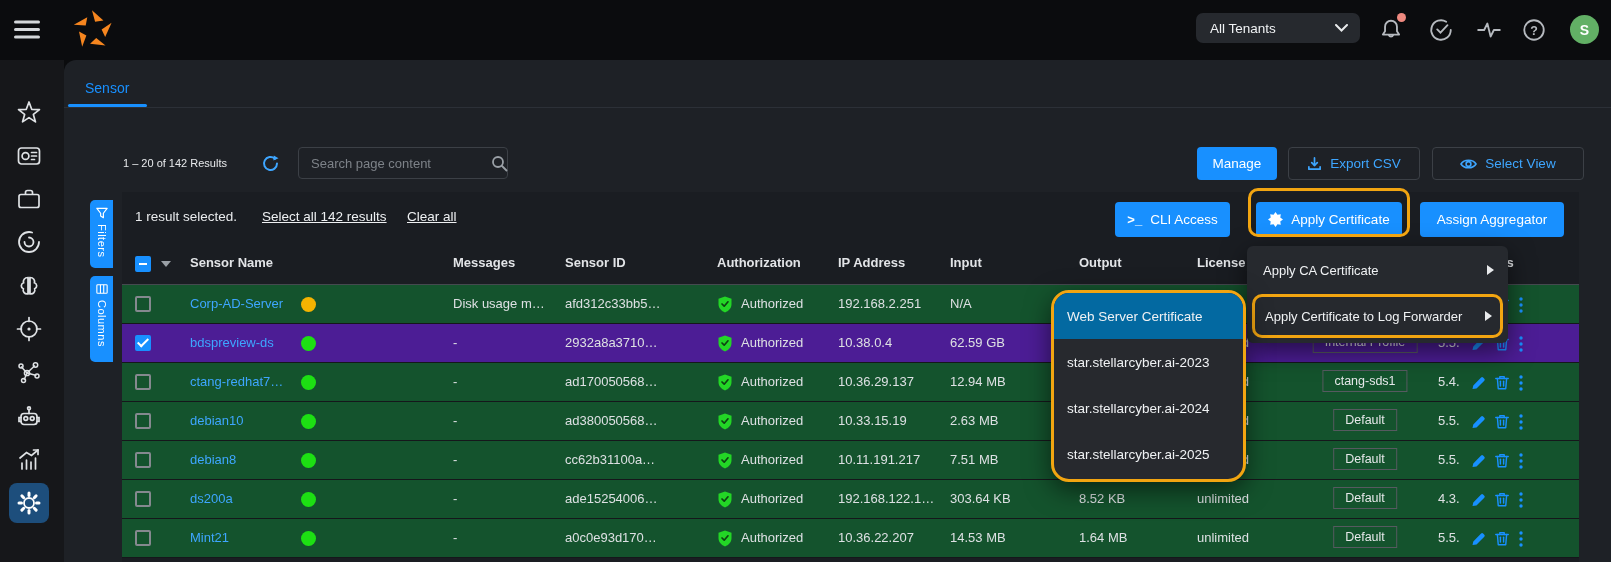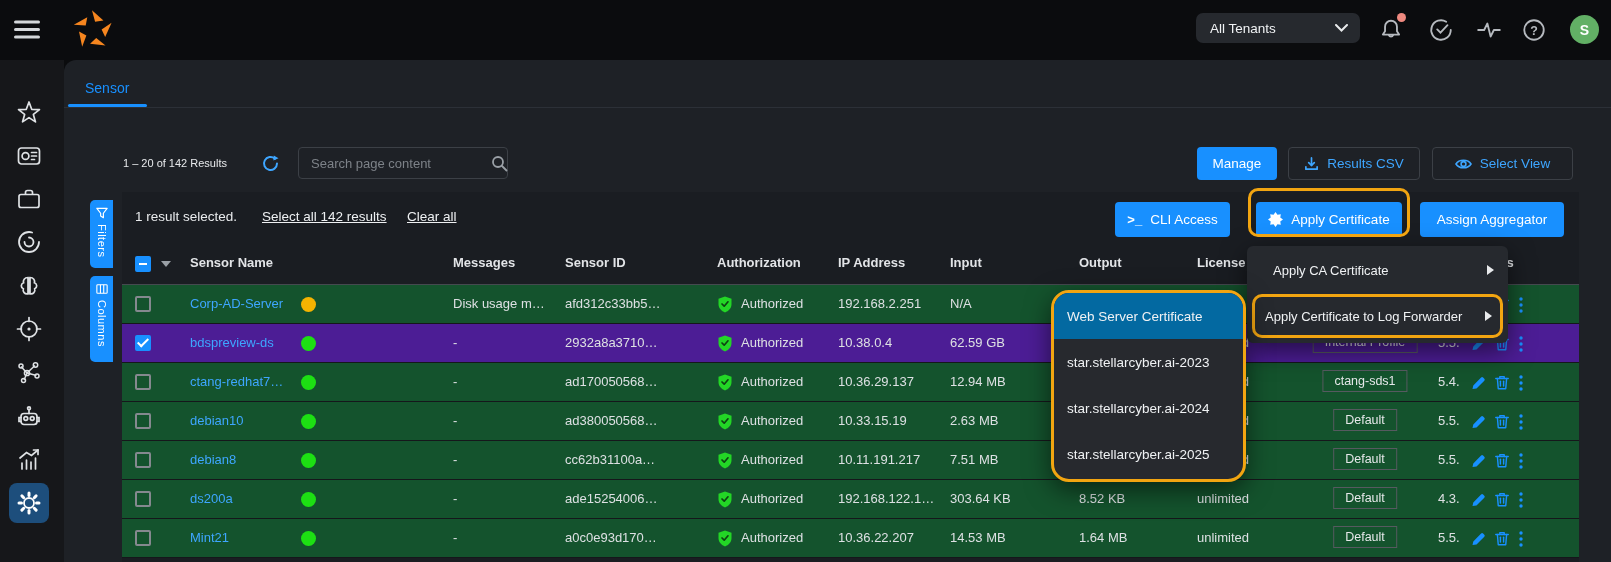--- a/index.html
+++ b/index.html
@@ -38,21 +38,21 @@
   #searchbox input{flex:1;background:transparent;border:none;outline:none;color:#cfd3d7;
       font-size:13px;padding:0 4px 0 12px;font-family:inherit;}
   #searchbox input::placeholder{color:#7d8288;}
   #search-mag{width:17px;height:17px;margin-right:8px;}
   .btn{position:absolute;height:33px;border-radius:4px;font-size:13.5px;display:flex;
       align-items:center;justify-content:center;cursor:pointer;box-sizing:border-box;gap:8px;white-space:nowrap;}
   .btn.solid{background:#1890ff;color:#fff;}
   .btn.ghost{background:#1e2126;border:1px solid #3c4046;color:#3ea6ff;}
   #btn-manage{left:1197px;top:147px;width:80px;}
   #btn-export{left:1288px;top:147px;width:132px;}
-  #btn-select-view{left:1432px;top:147px;width:141px;}
+  #btn-select-view{left:1432px;top:147px;width:152px;}
   
   .vtab{position:absolute;left:90px;width:23px;background:#1890ff;border-radius:5px 0 0 5px;
       color:#fff;display:flex;flex-direction:column;align-items:center;gap:5px;padding-top:7px;
       box-sizing:border-box;cursor:pointer;}
   .vtab span{writing-mode:vertical-rl;font-size:11px;letter-spacing:.5px;}
   #vtab-filters{top:200px;height:68px;}
   #vtab-columns{top:276px;height:86px;}
   
   #table-zone{left:122px;top:192px;width:1457px;height:370px;background:#1a1d22;}
   #sel-bar{position:relative;height:50px;font-size:13.5px;}
@@ -89,21 +89,21 @@
   .act{position:absolute;top:11px;cursor:pointer;}
   
   .c-name{left:68px;} .c-msg{left:331px;} .c-id{left:443px;} .c-shield{left:595px;top:11px;}
   .c-auth{left:619px;} .c-ip{left:716px;} .c-in{left:828px;} .c-out{left:957px;} .c-lic{left:1075px;}
   .c-ver{left:1316px;} .c-pencil{left:1348px;} .c-trash{left:1372px;} .c-kebab{left:1397px;top:12px;}
   
   #ring-apply{left:1248px;top:188px;width:162px;height:49px;border:3px solid #f2a511;border-radius:10px;
       box-sizing:border-box;pointer-events:none;z-index:60;}
   #ctx-menu{left:1247px;top:246px;width:261px;background:#26292e;border-radius:6px;z-index:50;
       box-shadow:0 8px 26px rgba(0,0,0,.55);padding:2px 0 3px;box-sizing:border-box;}
-  .menu-item{height:44px;display:flex;align-items:center;padding:0 14px 0 26px;font-size:13px;
+  .menu-item{height:44px;display:flex;align-items:center;padding:0 14px 0 16px;font-size:13px;
       color:#f0f2f4;cursor:pointer;box-sizing:border-box;}
   .menu-item .arr{margin-left:auto;width:0;height:0;border-top:5px solid transparent;
       border-bottom:5px solid transparent;border-left:7px solid #e8eaec;}
   .menu-item.ring{margin:2px 5px 2px;border:3px solid #f2a511;border-radius:10px;height:44px;
       padding:0 8px 0 10px;}
   #submenu{left:1051px;top:290px;width:195px;height:192px;background:#27292e;border:3px solid #f2a511;
       border-radius:18px;z-index:50;box-shadow:0 8px 26px rgba(0,0,0,.55);overflow:hidden;box-sizing:border-box;}
   .sub-item{height:46px;display:flex;align-items:center;padding:0 10px 0 13px;font-size:13.5px;
       color:#f0f2f4;cursor:pointer;white-space:nowrap;}
   .sub-item.hovered{background:#0369a1;}
@@ -291,21 +291,21 @@
     <span>Manage</span>
   </div>
   <div id="btn-export" class="btn ghost">
     <span>
         <svg width="15" height="15" viewBox="0 0 16 16" fill="none" stroke="#3ea6ff" stroke-width="1.8" stroke-linecap="round" stroke-linejoin="round">
           <line x1="8" y1="2" x2="8" y2="10"></line>
           <polyline points="5,7 8,10 11,7"></polyline>
           <path d="M2 11.5 V14 H14 V11.5"></path>
         </svg>
       </span>
-    <span>Results CSV</span>
+    <span>Export CSV</span>
   </div>
   <div id="btn-select-view" class="btn ghost">
     <span>
         <svg width="17" height="14" viewBox="0 0 17 14" fill="none" stroke="#3ea6ff" stroke-width="1.6">
           <path d="M1 7 C4 2 13 2 16 7 C13 12 4 12 1 7 Z"></path>
           <circle cx="8.5" cy="7" r="2.4"></circle>
         </svg>
       </span>
     <span>Select View</span>
   </div>

